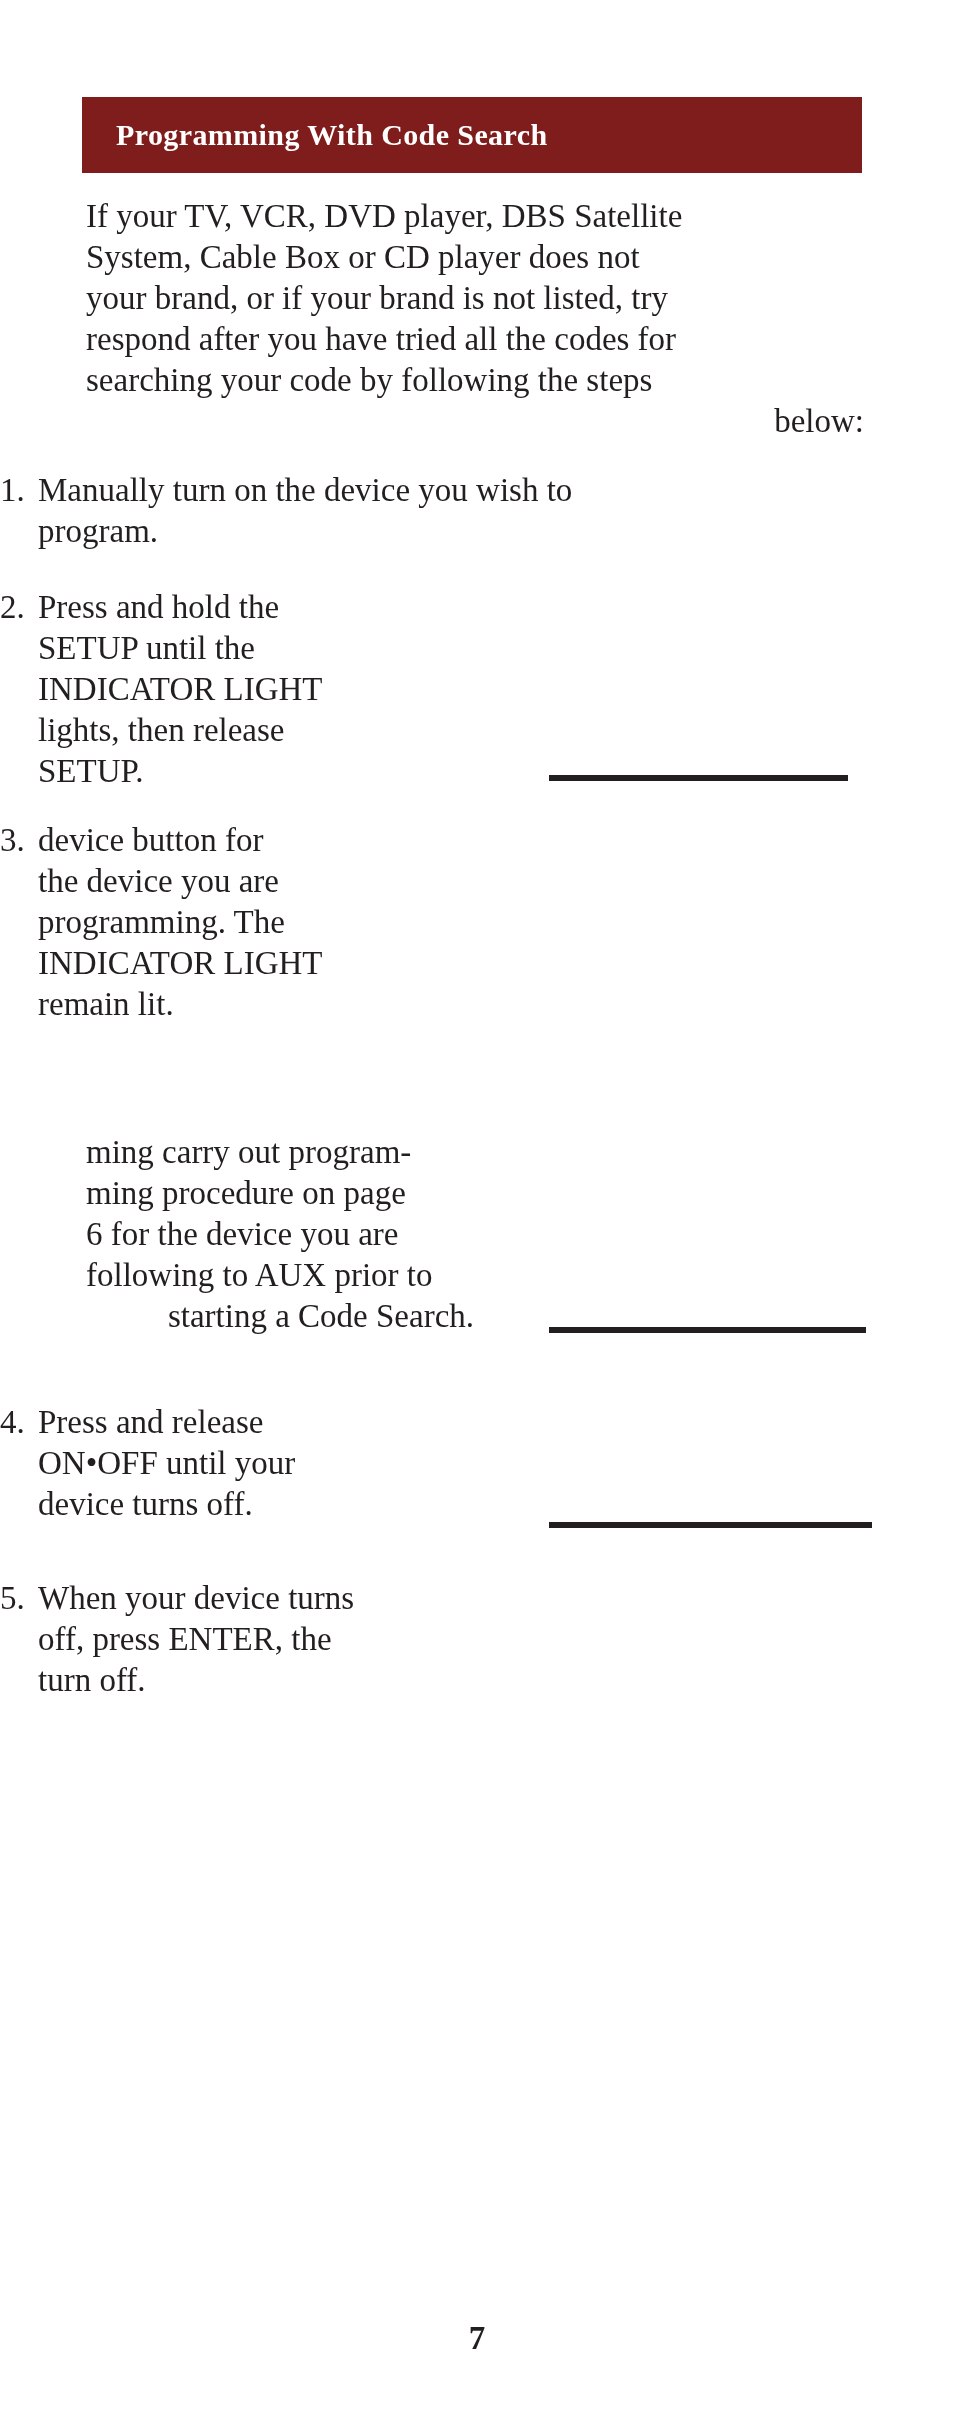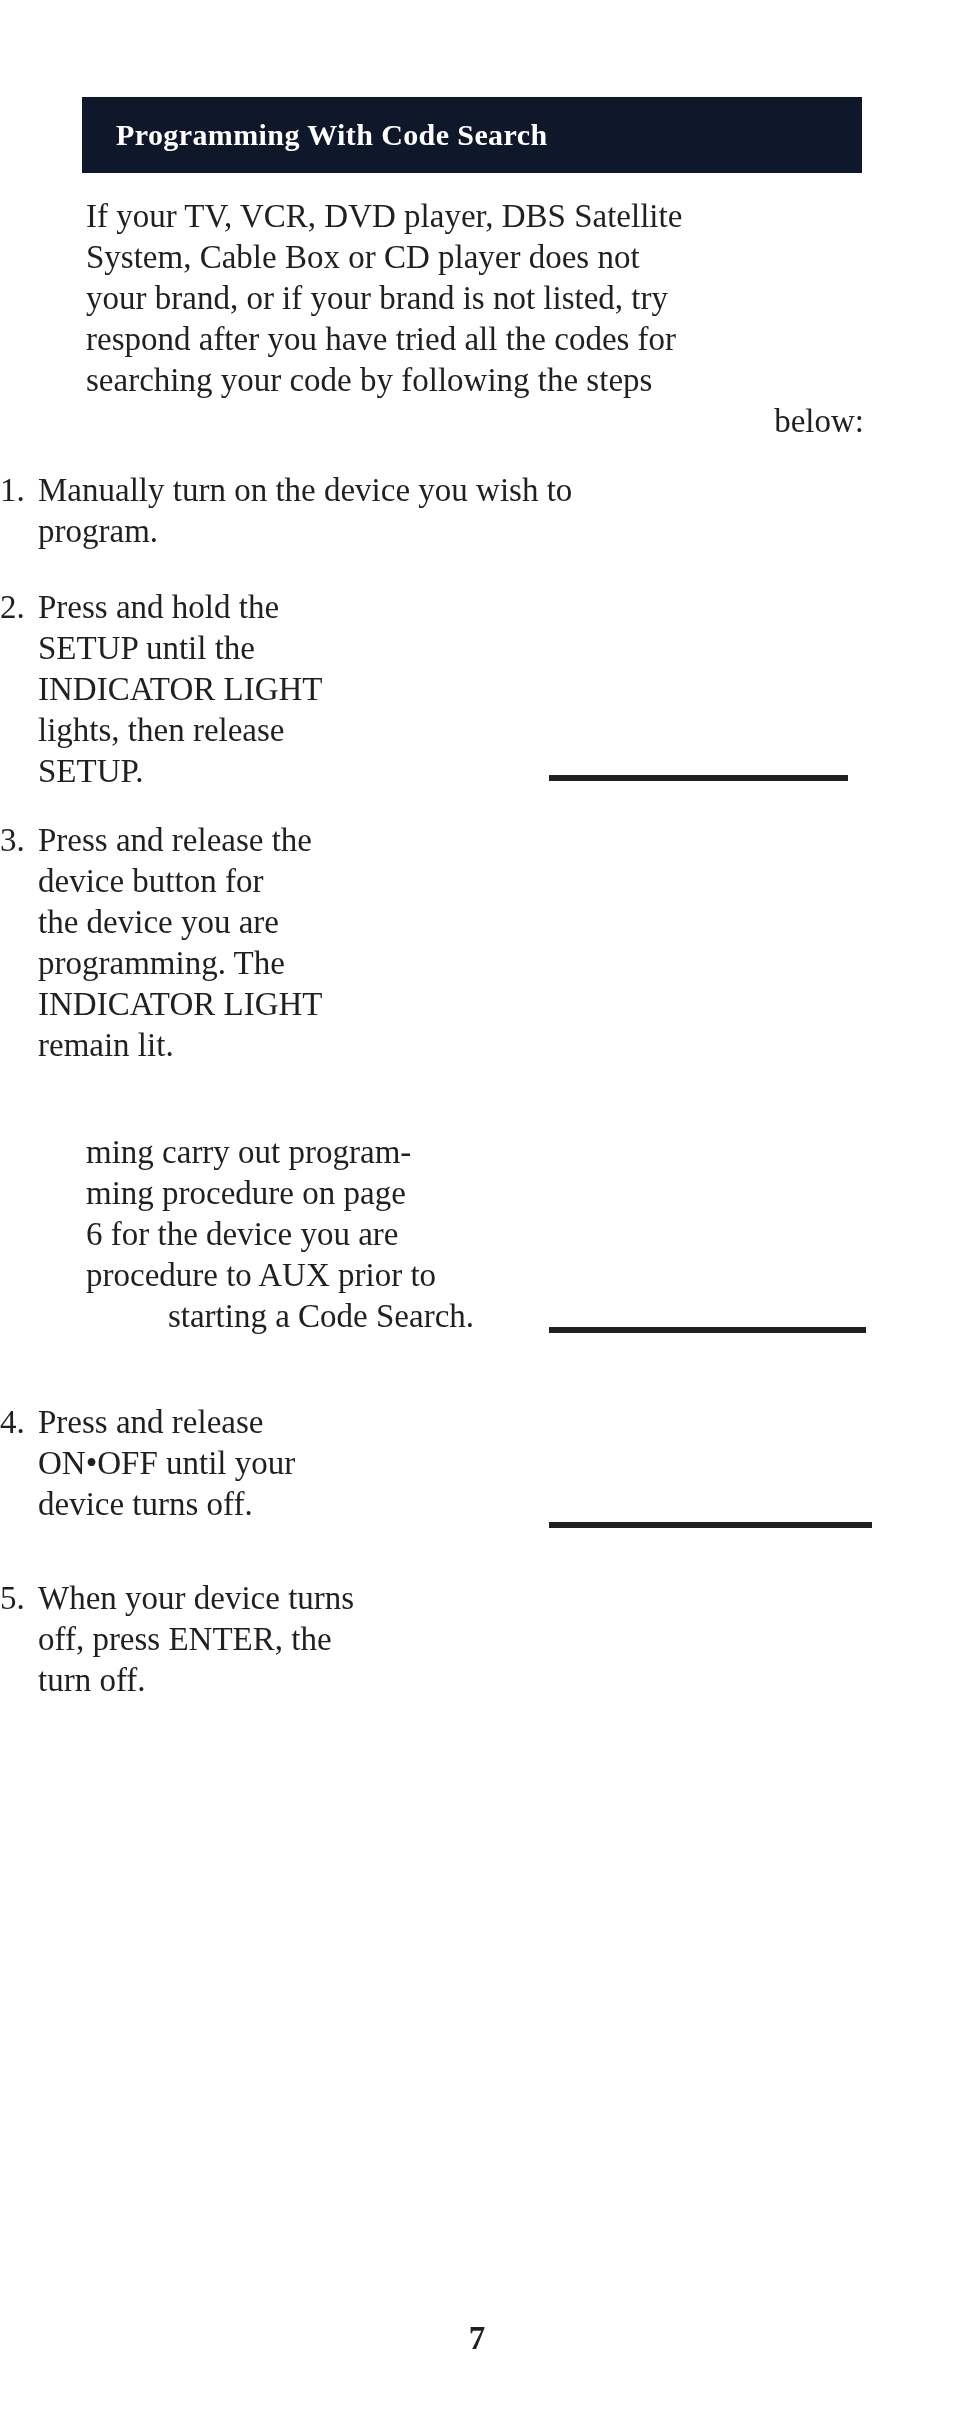--- a/index.html
+++ b/index.html
@@ -25,21 +25,21 @@
     height: 2429px;
   }
 
   
   .header-bar {
     position: absolute;
     left: 82px;
     top: 97px;
     width: 780px;
     height: 76px;
-    background: #0f172a;
+    background: #7f1d1d;
   }
   .header-bar .header-title {
     position: absolute;
     left: 34px;
     top: 50%;
     transform: translateY(-50%);
     color: #ffffff;
     font-family: "Liberation Serif", "DejaVu Serif", serif;
     font-weight: bold;
     font-size: 30px;
@@ -152,34 +152,33 @@
       <span class="ln">SETUP until the</span>
       <span class="ln">INDICATOR LIGHT</span>
       <span class="ln">lights, then release</span>
       <span class="ln lastline">SETUP.</span>
     </div>
   </div>
 
   <div class="step" style="top:820px;">
     <span class="num">3.</span>
     <div class="body narrow">
-      <span class="ln">Press and release the</span>
       <span class="ln">device button for</span>
       <span class="ln">the device you are</span>
       <span class="ln">programming.  The</span>
       <span class="ln">INDICATOR LIGHT</span>
       <span class="ln lastline">remain lit.</span>
     </div>
   </div>
 
   <div class="note" style="top:1132px;">
     <span class="ln">ming carry out program-</span>
     <span class="ln">ming procedure on page</span>
     <span class="ln">6 for the device you are</span>
-    <span class="ln">procedure to AUX prior to</span>
+    <span class="ln">following to AUX prior to</span>
     <span class="ln lastline">starting a Code Search.</span>
   </div>
 
   <div class="step" style="top:1402px;">
     <span class="num">4.</span>
     <div class="body narrow">
       <span class="ln">Press and release</span>
       <span class="ln">ON•OFF until your</span>
       <span class="ln lastline">device turns off.</span>
     </div>

